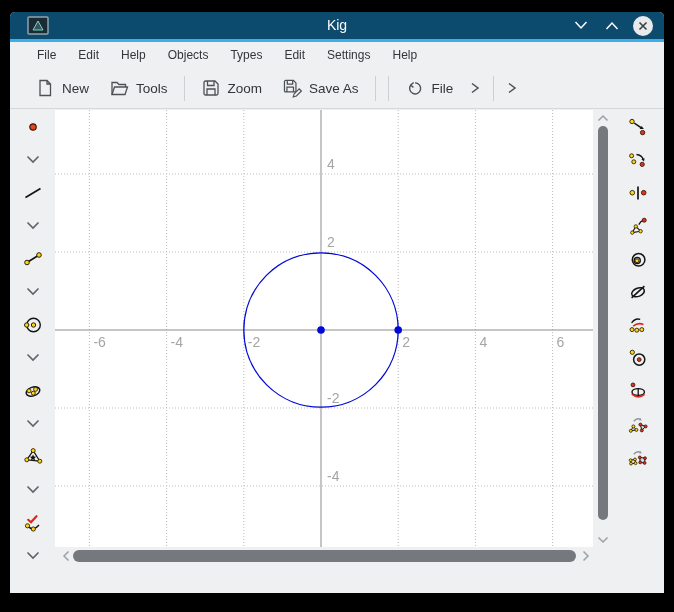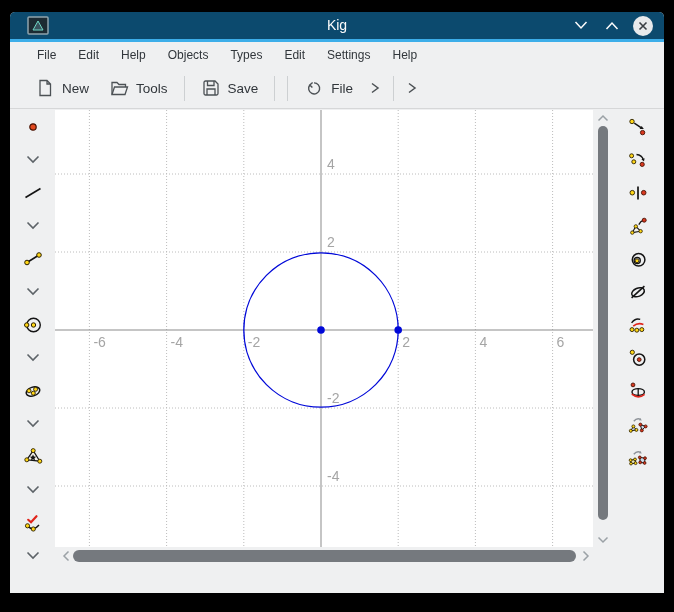--- a/index.html
+++ b/index.html
@@ -100,21 +100,31 @@
         <path d="M3 16.5 L5.5 9 H18.5 L16 16.5 Z" fill="none" stroke="#4c5155" stroke-width="1.3"></path>
       </svg>
       <span>Tools</span>
     </div>
     <div class="tb-sep"></div>
     <div class="tb-btn">
       <svg width="20" height="20" viewBox="0 0 20 20">
         <path d="M3 4.5 A1.5 1.5 0 0 1 4.5 3 H14 L17 6 V15.5 A1.5 1.5 0 0 1 15.5 17 H4.5 A1.5 1.5 0 0 1 3 15.5 Z" fill="none" stroke="#4c5155" stroke-width="1.3"></path>
         <path d="M6.5 3 V7.5 H13 V3 M6 17 V11 H14 V17" fill="none" stroke="#4c5155" stroke-width="1.3"></path>
       </svg>
-      <span>Save</span>
+      <span>Zoom</span>
+    </div>
+    <div class="tb-btn">
+      <svg width="20" height="20" viewBox="0 0 20 20">
+        <g transform="scale(0.82)">
+          <path d="M3 4.5 A1.5 1.5 0 0 1 4.5 3 H14 L17 6 V15.5 A1.5 1.5 0 0 1 15.5 17 H4.5 A1.5 1.5 0 0 1 3 15.5 Z" fill="none" stroke="#4c5155" stroke-width="1.5"></path>
+          <path d="M6.5 3 V7.5 H13 V3 M6 17 V11 H14 V17" fill="none" stroke="#4c5155" stroke-width="1.5"></path>
+        </g>
+        <path d="M11.2 19 l1-3.2 5-5 2.2 2.2 -5 5 -3.2 1z" fill="#eff0f1" stroke="#4c5155" stroke-width="1.1"></path>
+      </svg>
+      <span>Save As</span>
     </div>
     <div class="tb-sep"></div>
     <div class="tb-sep"></div>
     <div class="tb-btn">
       <svg width="20" height="20" viewBox="0 0 20 20">
         <path d="M5.8 7 A5.5 5.5 0 1 0 10 4.9" fill="none" stroke="#4c5155" stroke-width="1.4"></path>
         <path d="M8.6 4.4 L5.8 7 L8.4 9.5" fill="none" stroke="#4c5155" stroke-width="1.4"></path>
       </svg>
       <span>File</span>
     </div>

